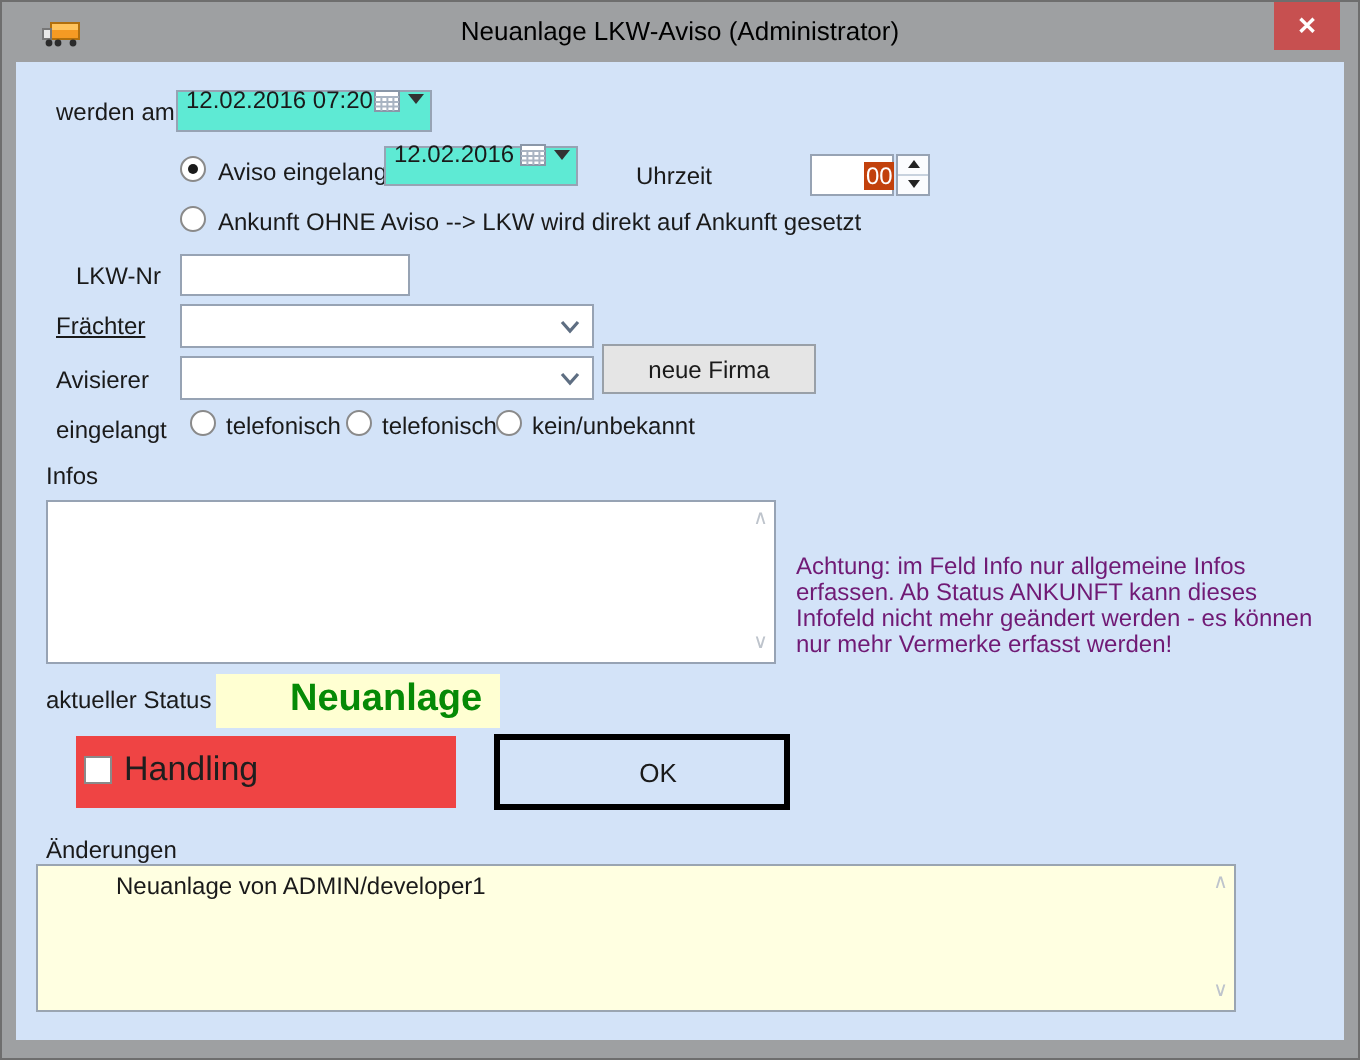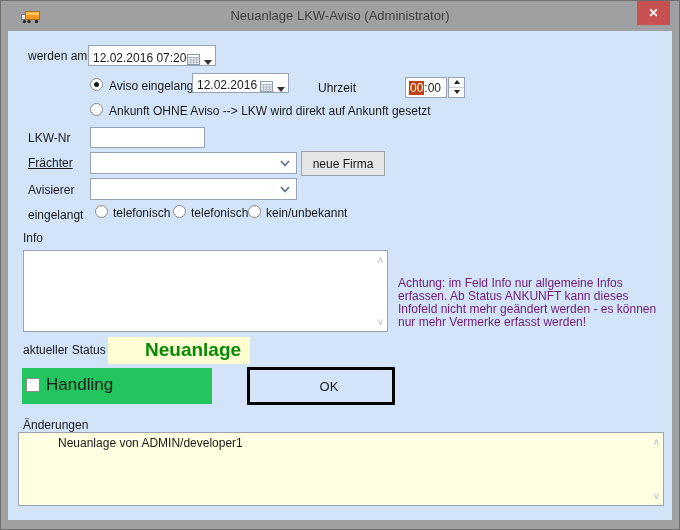--- a/index.html
+++ b/index.html
@@ -4,60 +4,60 @@
 <style>
   html,body{margin:0;padding:0;background:#555;}
   *{box-sizing:border-box;}
   .window{
     position:relative;width:680px;height:530px;
     background:#9EA0A2;border:1px solid #6E6E6E;
     font-family:"Liberation Sans",sans-serif;color:#1a1a1a;overflow:hidden;
   }
   .titlebar{position:absolute;top:0;left:0;right:0;height:30px;}
   .title-text{position:absolute;left:0;right:0;top:0;height:14px;line-height:30px;
-    text-align:center;font-size:13px;color:#404040;}
+    text-align:center;font-size:13px;color:#000000;}
   .app-icon{position:absolute;left:19px;top:9px;width:22px;height:15px;}
   .close-btn{position:absolute;right:9px;top:0;width:33px;height:24px;background:#C75050;
     color:#fff;font-size:12px;font-weight:bold;text-align:center;line-height:24px;cursor:default;}
   .content{position:absolute;left:7px;right:7px;top:30px;bottom:9px;background:#D3E3F8;}
   .lbl{position:absolute;font-size:12px;white-space:nowrap;}
   .txt{position:absolute;background:#fff;border:1px solid #97A3B4;font-size:12px;}
-  .dt{position:absolute;background:#ffffff;border:1px solid #97A3B4;display:flex;
-    align-items:flex-end;font-size:12px;padding:0 3px 0 4px;}
+  .dt{position:absolute;background:#5eead4;border:1px solid #97A3B4;display:flex;
+    align-items:center;font-size:12px;padding:0 3px 12px 4px;}
   .dt .dval{flex:1;white-space:nowrap;}
   .cal{width:13px;height:12px;margin-right:2px;}
   .drop-tri{width:0;height:0;border-left:4px solid transparent;border-right:4px solid transparent;
     border-top:5px solid #333;margin-left:2px;}
   .radio{position:absolute;width:13px;height:13px;border:1px solid #8A8A8A;border-radius:50%;
     background:#fff;}
   .radio.checked::after{content:"";position:absolute;left:3px;top:3px;width:5px;height:5px;
     border-radius:50%;background:#1a1a1a;}
   .combo{position:absolute;background:#fff;border:1px solid #97A3B4;}
   .combo svg{position:absolute;right:6px;top:7px;}
   .btn{position:absolute;background:transparent;font-family:"Liberation Sans",sans-serif;
     display:flex;align-items:center;justify-content:center;cursor:default;padding-left:16px;}
   .push-btn{position:absolute;background:#E5E5E5;border:1px solid #99A0A8;font-size:12px;
     display:flex;align-items:center;justify-content:center;}
   .timefield{position:absolute;background:#fff;border:1px solid #97A3B4;font-size:12px;
     display:flex;align-items:center;padding-left:3px;}
-  .hh{background:#c2410c;color:#fff;padding:0 1px;}
+  .hh{background:#c2410c;color:#fff;padding:0 1px;margin-left:23px;}
   .spinner{position:absolute;width:17px;height:21px;border:1px solid #97A3B4;background:#FBFCFE;}
   .spin-up,.spin-dn{position:absolute;left:0;width:100%;height:50%;display:flex;
     align-items:center;justify-content:center;}
   .spin-up{top:0;border-bottom:1px solid #C8D2DE;}
   .spin-dn{bottom:0;}
   .tri-up{width:0;height:0;border-left:3px solid transparent;border-right:3px solid transparent;
     border-bottom:4px solid #222;}
   .tri-dn{width:0;height:0;border-left:3px solid transparent;border-right:3px solid transparent;
     border-top:4px solid #222;}
   .scroll-chev{position:absolute;right:3px;font-size:10px;color:#BEC4CC;line-height:10px;}
   .warning{position:absolute;font-size:12px;line-height:13px;color:#701a75;}
   .badge{position:absolute;background:#FFFFD2;color:#068A06;font-size:19px;font-weight:bold;
     padding:2px 9px 3px 9px;}
-  .panel{position:absolute;background:#22c55e;}
+  .panel{position:absolute;background:#ef4444;margin-left:16px;}
   .checkbox{position:absolute;width:14px;height:14px;background:#fff;border:1px solid #8A8A8A;}
   .yellowbox{position:absolute;background:#FFFFE1;border:1px solid #9AA5B1;font-size:12px;
     padding:3px 16px 3px 5px;}
 </style>
 </head>
 <body>
 
 <div class="window">
 
   <div class="titlebar">
@@ -107,51 +107,51 @@
           <span class="tri-up"></span>
         </span>
       <span class="spin-dn">
           <span class="tri-dn"></span>
         </span>
     </div>
 
     <span class="radio" style="left:82px;top:72px;"></span>
     <span class="lbl" style="left:101px;top:73px;">Ankunft OHNE Aviso  --&gt; LKW wird direkt auf Ankunft gesetzt</span>
 
-    <span class="lbl" style="left:20px;top:100px;">LKW-Nr</span>
+    <span class="lbl" style="left:30px;top:100px;">LKW-Nr</span>
     <input class="txt" style="left: 82px; top: 96px; width: 115px; height: 21px; padding: 0px 4px;">
 
     <span class="lbl" style="left:20px;top:125px;text-decoration:underline;">Frächter</span>
     <div class="combo" style="left:82px;top:121px;width:207px;height:22px;">
       <span class="lbl" style="left:4px;top:4px;"></span>
       <svg width="10" height="7" viewBox="0 0 10 7">
         <polyline points="1,1 5,5.5 9,1" fill="none" stroke="#5E6E82" stroke-width="1.6"></polyline>
       </svg>
     </div>
-    <div class="push-btn" style="left:293px;top:120px;width:84px;height:25px;">
+    <div class="push-btn" style="left:293px;top:141px;width:107px;height:25px;">
       <span>neue Firma</span>
     </div>
 
     <span class="lbl" style="left:20px;top:152px;">Avisierer</span>
     <div class="combo" style="left:82px;top:147px;width:207px;height:22px;">
       <span class="lbl" style="left:4px;top:4px;"></span>
       <svg width="10" height="7" viewBox="0 0 10 7">
         <polyline points="1,1 5,5.5 9,1" fill="none" stroke="#5E6E82" stroke-width="1.6"></polyline>
       </svg>
     </div>
 
     <span class="lbl" style="left:20px;top:177px;">eingelangt</span>
     <span class="radio" style="left:87px;top:174px;"></span>
     <span class="lbl" style="left:105px;top:175px;">telefonisch</span>
     <span class="radio" style="left:165px;top:174px;"></span>
     <span class="lbl" style="left:183px;top:175px;">telefonisch</span>
     <span class="radio" style="left:240px;top:174px;"></span>
     <span class="lbl" style="left:258px;top:175px;">kein/unbekannt</span>
 
-    <span class="lbl" style="left:15px;top:200px;">Info</span>
+    <span class="lbl" style="left:15px;top:200px;">Infos</span>
     <div class="txt" style="left:15px;top:219px;width:365px;height:82px;">
       <span style="position:absolute;left:4px;top:3px;"></span>
       <span class="scroll-chev" style="top:4px;">∧</span>
       <span class="scroll-chev" style="bottom:4px;">∨</span>
     </div>
 
     <div class="warning" style="left:390px;top:246px;width:272px;">Achtung: im Feld Info nur allgemeine Infos erfassen. Ab Status ANKUNFT kann dieses Infofeld nicht mehr geändert werden - es können nur mehr Vermerke erfasst werden!</div>
 
     <span class="lbl" style="left:15px;top:312px;">aktueller Status</span>
     <span class="badge" style="left:100px;top:306px;padding-left:37px;">Neuanlage</span>
@@ -159,20 +159,20 @@
     <div class="panel" style="left:14px;top:337px;width:190px;height:36px;">
       <span class="checkbox" style="left:4px;top:10px;"></span>
       <span style="position:absolute;left:24px;top:7px;font-size:17px;color:#1e1e1e;">Handling</span>
     </div>
 
     <div class="btn" style="left:239px;top:336px;width:148px;height:38px;border:3px solid #000;font-size:13px;">
       <span>OK</span>
     </div>
 
     <span class="lbl" style="left:15px;top:387px;">Änderungen</span>
-    <div class="yellowbox" style="left:10px;top:401px;width:646px;height:74px;padding-left:39px;">
+    <div class="yellowbox" style="left:10px;top:401px;width:600px;height:74px;padding-left:39px;">
       <span>Neuanlage von ADMIN/developer1</span>
       <span class="scroll-chev" style="top:4px;">∧</span>
       <span class="scroll-chev" style="bottom:4px;">∨</span>
     </div>
 
   </div>
 </div>
 
 </body></html>

